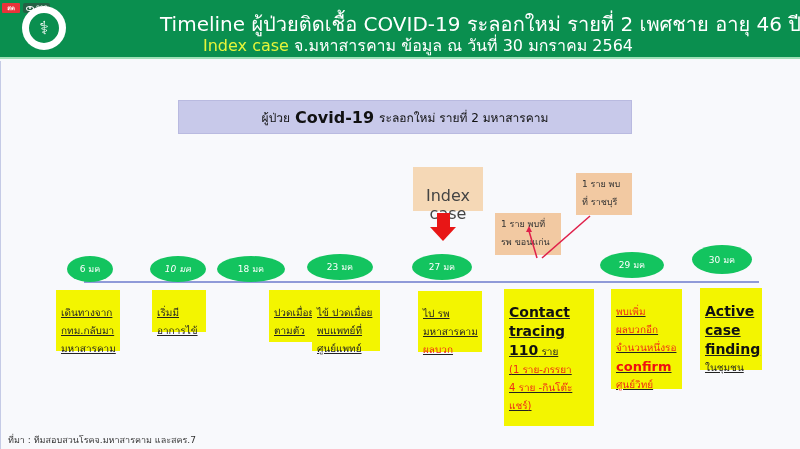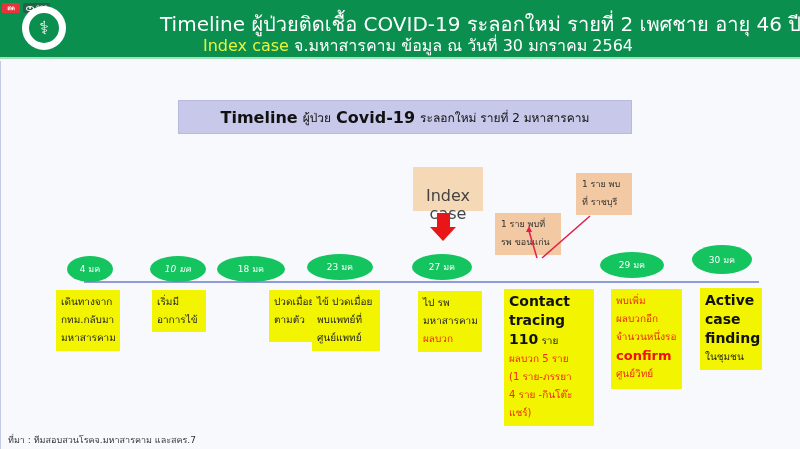--- a/index.html
+++ b/index.html
@@ -20,21 +20,21 @@
   .title2 .hl { color: #e6f53a; }
 
   .banner { position: absolute; left: 178px; top: 100px; width: 454px; height: 34px; background: #c8c9ea; border: 1px solid #b9bae0; display: flex; align-items: center; justify-content: center; gap: 5px; white-space: nowrap; }
   .banner .big { font-weight: bold; font-size: 16px; color: #111; }
   .banner .small { font-size: 12px; color: #111; }
 
   .timeline-line { position: absolute; left: 84px; top: 281px; width: 675px; height: 2px; background: #8f9ad8; }
 
   .node { position: absolute; height: 26px; border-radius: 50%; background: #13c45f; color: #fff; font-size: 9px; display: flex; align-items: center; justify-content: center; }
 
-  .note { position: absolute; background: #f3f500; color: #222; font-size: 10px; line-height: 18px; padding: 3px 5px; }
+  .note { position: absolute; background: #f3f500; color: #222; font-size: 10px; line-height: 18px; padding: 14px 5px; text-decoration: underline; }
   .note .red { color: #ef2a16; }
   .note .big { font-size: 14px; font-weight: bold; line-height: 19px; color: #111; }
   .note .bigred { font-size: 13px; font-weight: bold; color: #ef1010; line-height: 19px; }
 
   .index-box { position: absolute; left: 413px; top: 167px; width: 70px; height: 44px; background: #f5d8b6; color: #444; font-size: 16px; text-align: center; line-height: 18px; padding-top: 20px; }
   .arrow-shaft { position: absolute; left: 437px; top: 213px; width: 13px; height: 15px; background: #e81616; }
   .arrow-head { position: absolute; left: 430px; top: 227px; width: 0; height: 0; border-left: 13px solid transparent; border-right: 13px solid transparent; border-top: 14px solid #e81616; }
 
   .callout { position: absolute; background: #f2c9a2; color: #333; font-size: 9px; line-height: 18px; padding: 2px 6px; }
 
@@ -57,21 +57,20 @@
         <span class="logo-glyph">⚕</span>
       </div>
     </div>
     <div class="title1">Timeline ผู้ป่วยติดเชื้อ COVID-19 ระลอกใหม่ รายที่ 2 เพศชาย อายุ 46 ปี</div>
     <div class="title2"><span class="hl">Index case</span><span> จ.มหาสารคาม ข้อมูล ณ วันที่ 30 มกราคม 2564</span></div>
   </div>
 
   <div class="left-edge"></div>
 
   <div class="banner">
-    <span class="big">Timeline</span>
     <span class="small">ผู้ป่วย</span>
     <span class="big">Covid-19</span>
     <span class="small">ระลอกใหม่ รายที่ 2 มหาสารคาม</span>
   </div>
 
   <div class="index-box">
     <div>Index</div>
     <div>case</div>
   </div>
   <div class="arrow-shaft"></div>
@@ -86,21 +85,21 @@
     <div>ที่ ราชบุรี</div>
   </div>
   <svg style="position:absolute; left:520px; top:210px; width:80px; height:50px;">
     <line x1="17" y1="48" x2="9" y2="21" stroke="#e0204a" stroke-width="1.5"></line>
     <polygon points="6,22 9,16 12,22" fill="#e0204a"></polygon>
     <line x1="22" y1="48" x2="70" y2="6" stroke="#e0204a" stroke-width="1.5"></line>
   </svg>
 
   <div class="timeline-line"></div>
 
-  <div class="node" style="left:67px; top:256px; width:46px;">4 มค</div>
+  <div class="node" style="left:67px; top:256px; width:46px;">6 มค</div>
   <div class="node" style="left:150px; top:256px; width:56px;font-style:italic;">10 มค</div>
   <div class="node" style="left:217px; top:256px; width:68px;">18 มค</div>
   <div class="node" style="left:307px; top:254px; width:66px;text-align:center;">23 มค</div>
   <div class="node" style="left:412px; top:254px; width:60px;">27 มค</div>
   <div class="node" style="left:600px; top:252px; width:64px;">29 มค</div>
   <div class="node" style="left:692px; top:245px; width:60px; height:29px;">30 มค</div>
 
   <div class="note" style="left:56px; top:290px; width:64px; height:61px;">
     <div>เดินทางจาก</div>
     <div>กทม.กลับมา</div>
@@ -121,21 +120,20 @@
   </div>
   <div class="note" style="left:418px; top:291px; width:64px; height:61px;">
     <div>ไป รพ</div>
     <div>มหาสารคาม</div>
     <div class="red">ผลบวก</div>
   </div>
   <div class="note" style="left:504px; top:289px; width:90px; height:137px;">
     <div class="big">Contact</div>
     <div class="big">tracing</div>
     <div><span class="big">110</span><span> ราย</span></div>
-    <div class="red">ผลบวก 5 ราย</div>
     <div class="red">(1 ราย-ภรรยา</div>
     <div class="red">4 ราย -กินโต๊ะ</div>
     <div class="red">แชร์)</div>
   </div>
   <div class="note" style="left:611px; top:289px; width:71px; height:100px;">
     <div class="red">พบเพิ่ม</div>
     <div class="red">ผลบวกอีก</div>
     <div class="red">จำนวนหนึ่งรอ</div>
     <div class="bigred">confirm</div>
     <div class="red">ศูนย์วิทย์</div>

